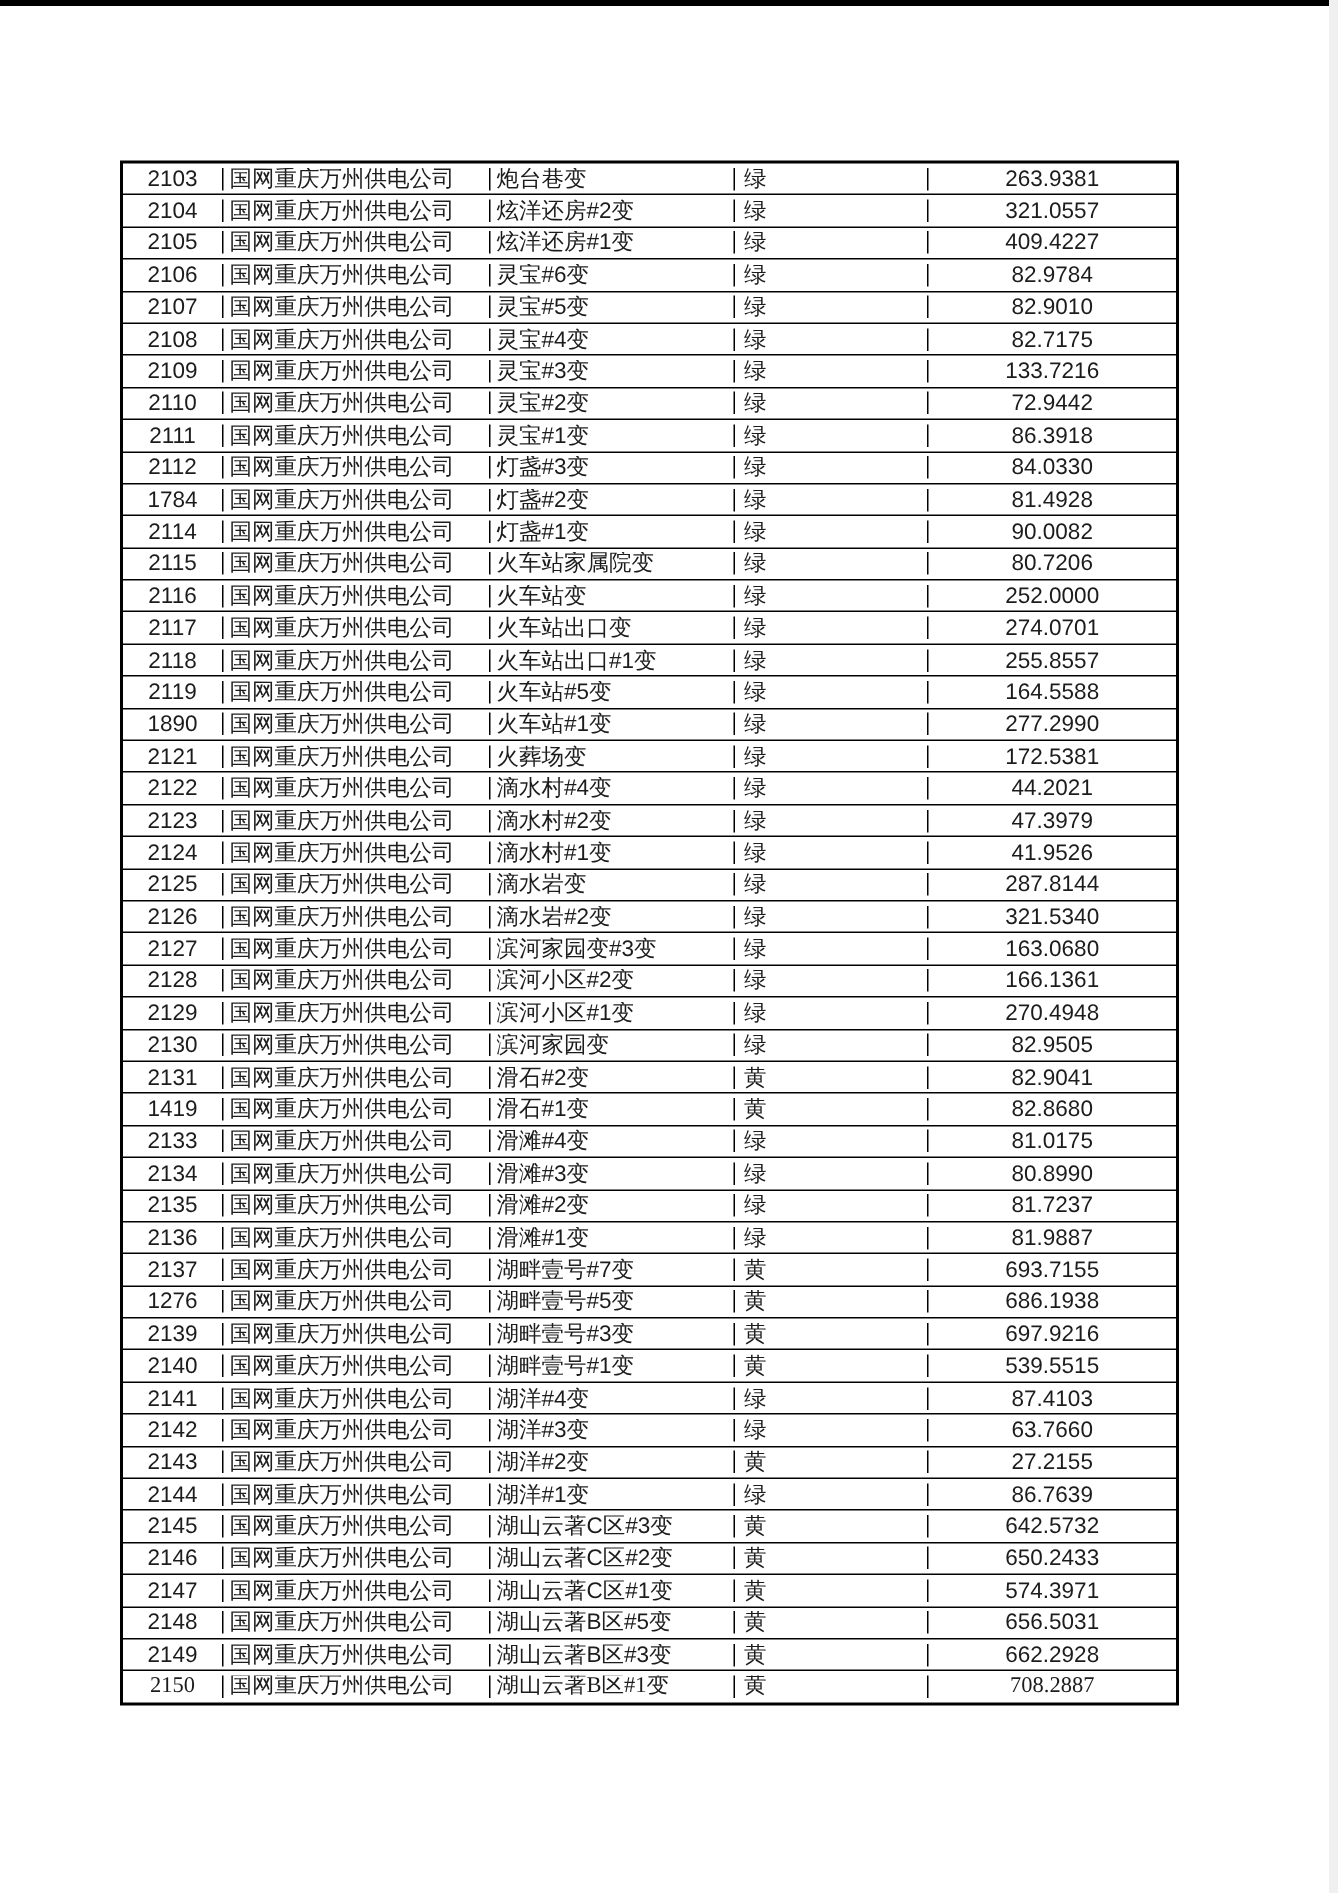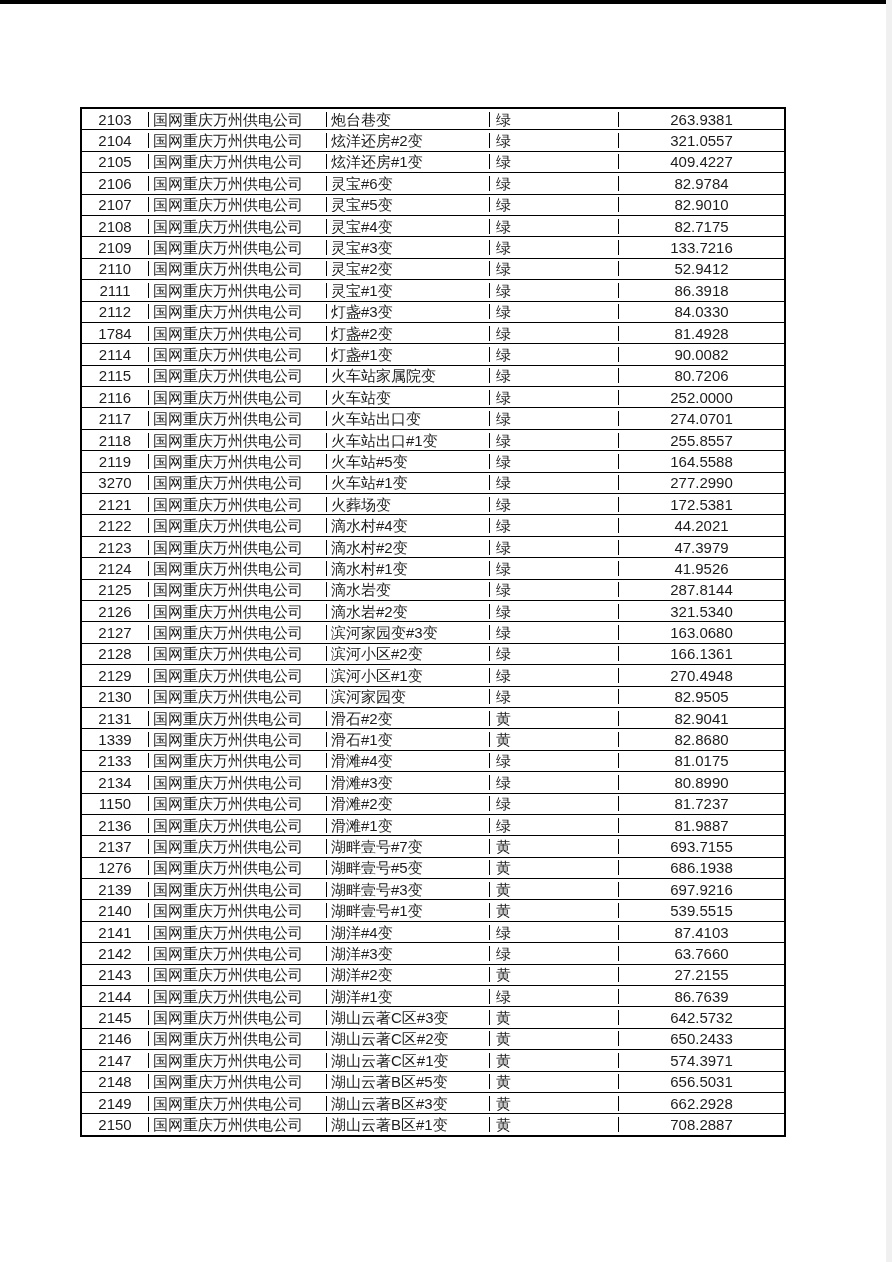--- a/index.html
+++ b/index.html
@@ -45,20 +45,21 @@
   }
   .row {
     flex: 1 1 0;
     display: flex;
     align-items: center;
     border-bottom: 1px solid #000000;
     min-height: 0;
   }
   .row:last-child {
     border-bottom: none;
+    font-family: Liberation Serif, serif;
   }
   .cell {
     box-sizing: border-box;
     display: flex;
     align-items: center;
     font-size: 15px;
     line-height: 1;
     white-space: nowrap;
     overflow: hidden;
     border-right: 1.5px solid #000000;
@@ -130,21 +131,21 @@
     <div class="cell c2">灵宝#3变</div>
     <div class="cell c3">绿</div>
     <div class="cell c4">133.7216</div>
   </div>
 
   <div class="row">
     <div class="cell c0">2110</div>
     <div class="cell c1">国网重庆万州供电公司</div>
     <div class="cell c2">灵宝#2变</div>
     <div class="cell c3">绿</div>
-    <div class="cell c4">52.9412</div>
+    <div class="cell c4">72.9442</div>
   </div>
 
   <div class="row">
     <div class="cell c0">2111</div>
     <div class="cell c1">国网重庆万州供电公司</div>
     <div class="cell c2">灵宝#1变</div>
     <div class="cell c3">绿</div>
     <div class="cell c4">86.3918</div>
   </div>
 
@@ -206,21 +207,21 @@
 
   <div class="row">
     <div class="cell c0">2119</div>
     <div class="cell c1">国网重庆万州供电公司</div>
     <div class="cell c2">火车站#5变</div>
     <div class="cell c3">绿</div>
     <div class="cell c4">164.5588</div>
   </div>
 
   <div class="row">
-    <div class="cell c0">3270</div>
+    <div class="cell c0">1890</div>
     <div class="cell c1">国网重庆万州供电公司</div>
     <div class="cell c2">火车站#1变</div>
     <div class="cell c3">绿</div>
     <div class="cell c4">277.2990</div>
   </div>
 
   <div class="row">
     <div class="cell c0">2121</div>
     <div class="cell c1">国网重庆万州供电公司</div>
     <div class="cell c2">火葬场变</div>
@@ -302,21 +303,21 @@
 
   <div class="row">
     <div class="cell c0">2131</div>
     <div class="cell c1">国网重庆万州供电公司</div>
     <div class="cell c2">滑石#2变</div>
     <div class="cell c3">黄</div>
     <div class="cell c4">82.9041</div>
   </div>
 
   <div class="row">
-    <div class="cell c0">1339</div>
+    <div class="cell c0">1419</div>
     <div class="cell c1">国网重庆万州供电公司</div>
     <div class="cell c2">滑石#1变</div>
     <div class="cell c3">黄</div>
     <div class="cell c4">82.8680</div>
   </div>
 
   <div class="row">
     <div class="cell c0">2133</div>
     <div class="cell c1">国网重庆万州供电公司</div>
     <div class="cell c2">滑滩#4变</div>
@@ -326,21 +327,21 @@
 
   <div class="row">
     <div class="cell c0">2134</div>
     <div class="cell c1">国网重庆万州供电公司</div>
     <div class="cell c2">滑滩#3变</div>
     <div class="cell c3">绿</div>
     <div class="cell c4">80.8990</div>
   </div>
 
   <div class="row">
-    <div class="cell c0">1150</div>
+    <div class="cell c0">2135</div>
     <div class="cell c1">国网重庆万州供电公司</div>
     <div class="cell c2">滑滩#2变</div>
     <div class="cell c3">绿</div>
     <div class="cell c4">81.7237</div>
   </div>
 
   <div class="row">
     <div class="cell c0">2136</div>
     <div class="cell c1">国网重庆万州供电公司</div>
     <div class="cell c2">滑滩#1变</div>

